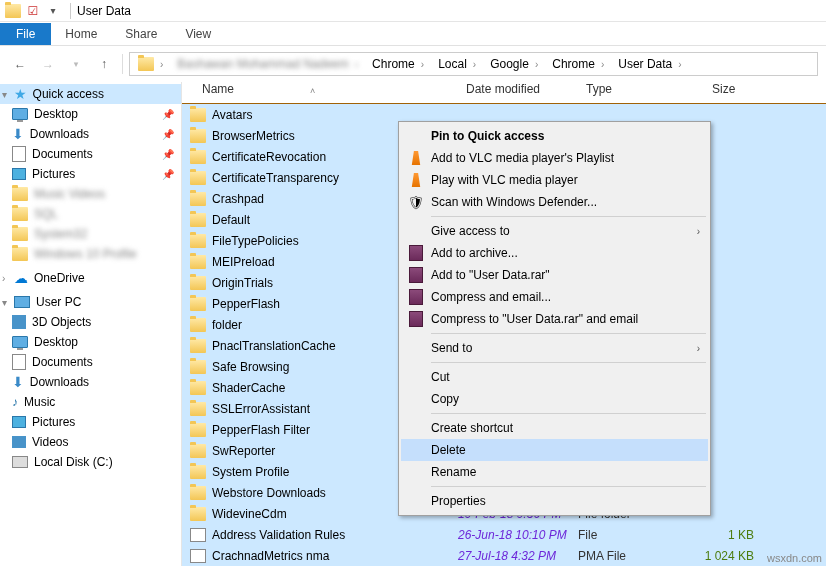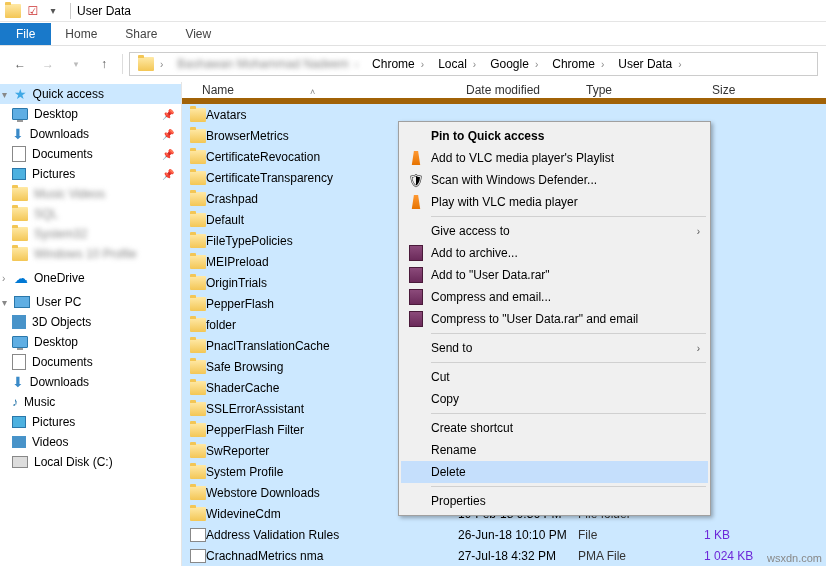--- a/index.html
+++ b/index.html
@@ -47,33 +47,33 @@
     .icon-pics { width: 14px; height: 12px; background: #4db1e0; border: 1px solid #2a77aa; display: inline-block; }
     .icon-onedrive::before { content: '☁'; color: #0078d4; font-size: 14px; }
     .icon-thispc { width: 16px; height: 12px; background: #5faee3; border: 1px solid #2a77aa; display: inline-block; }
     .icon-3d { width: 14px; height: 14px; background: #4893c9; display: inline-block; }
     .icon-music { color: #2a77aa; }
     .icon-videos { width: 14px; height: 12px; background: #4893c9; display: inline-block; }
     .icon-disk { width: 16px; height: 12px; background: #ddd; border: 1px solid #888; display: inline-block; }
 
     
     .files { flex: 1; display: flex; flex-direction: column; position: relative; }
-    .col-headers { display: flex; height: 24px; border-bottom: 6px solid #a16207; align-items: center; }
+    .col-headers { display: flex; height: 24px; border-bottom: 1px solid #a16207; align-items: flex-start; }
     .col { padding: 0 8px; color: #333; font-size: 12px; }
     .col.name { width: 276px; padding-left: 20px; position: relative; }
     .col.name .sort { position: absolute; left: 128px; top: 4px; color: #888; font-size: 9px; }
     .col.date { width: 120px; }
     .col.type { width: 126px; }
     .col.size { width: 60px; }
     .row { display: flex; align-items: center; height: 21px; padding-left: 8px; }
     .row.sel { background: #cce8ff; }
-    .row .cell-name { width: 268px; display: flex; align-items: flex-end; }
-    .row .cell-date { width: 120px; color: #000000; }
+    .row .cell-name { width: 268px; display: flex; align-items: flex-end; gap: 6px; }
+    .row .cell-date { width: 120px; color: #6d28d9; font-style: italic; }
     .row .cell-type { width: 126px; color: #333; }
-    .row .cell-size { width: 60px; padding-right: 10px; color: #6d28d9; }
+    .row .cell-size { width: 60px; text-align: right; padding-right: 10px; color: #4d7c0f; }
     .file-icon { width: 16px; height: 14px; background: #fff; border: 1px solid #888; display: inline-block; }
 
     
     .ctx-menu { position: absolute; left: 398px; top: 121px; width: 313px; background: #f0f0f0; border: 1px solid #a0a0a0; box-shadow: 2px 2px 4px rgba(0,0,0,0.3); padding: 3px 2px; z-index: 1000; }
     .ctx-item { display: flex; align-items: center; height: 22px; padding: 0 8px 0 30px; position: relative; }
     .ctx-item.hover { background: #c5dffc; }
     .ctx-item.bold { font-weight: 600; text-align: center; }
     .ctx-item .ico { position: absolute; left: 6px; width: 18px; height: 18px; display: flex; align-items: center; justify-content: center; }
     .ctx-item .arrow { margin-left: auto; color: #555; font-size: 10px; }
     .ctx-sep { height: 1px; background: #d0d0d0; margin: 3px 2px 3px 30px; }
@@ -456,29 +456,29 @@
     <div class="ctx-item bold">
       <span>Pin to Quick access</span>
     </div>
     <div class="ctx-item">
       <span class="ico">
         <span class="vlc-icon"></span>
       </span>
       <span>Add to VLC media player's Playlist</span>
     </div>
     <div class="ctx-item">
+      <span class="ico">
+        <span class="vlc-icon"></span>
+      </span>
+      <span>Play with VLC media player</span>
+    </div>
+    <div class="ctx-item">
       <span class="ico shield-icon"></span>
       <span>Scan with Windows Defender...</span>
     </div>
-    <div class="ctx-item">
-      <span class="ico">
-        <span class="vlc-icon"></span>
-      </span>
-      <span>Play with VLC media player</span>
-    </div>
     <div class="ctx-sep"></div>
     <div class="ctx-item">
       <span>Give access to</span>
       <span class="arrow">›</span>
     </div>
     <div class="ctx-item">
       <span class="ico">
         <span class="rar-icon"></span>
       </span>
       <span>Add to archive...</span>
@@ -510,25 +510,25 @@
     <div class="ctx-item">
       <span>Cut</span>
     </div>
     <div class="ctx-item">
       <span>Copy</span>
     </div>
     <div class="ctx-sep"></div>
     <div class="ctx-item">
       <span>Create shortcut</span>
     </div>
-    <div class="ctx-item">
-      <span>Rename</span>
-    </div>
     <div class="ctx-item hover">
       <span>Delete</span>
     </div>
+    <div class="ctx-item">
+      <span>Rename</span>
+    </div>
     <div class="ctx-sep"></div>
     <div class="ctx-item">
       <span>Properties</span>
     </div>
   </div>
 
 <div class="footer">wsxdn.com</div>
 
 </body></html>

